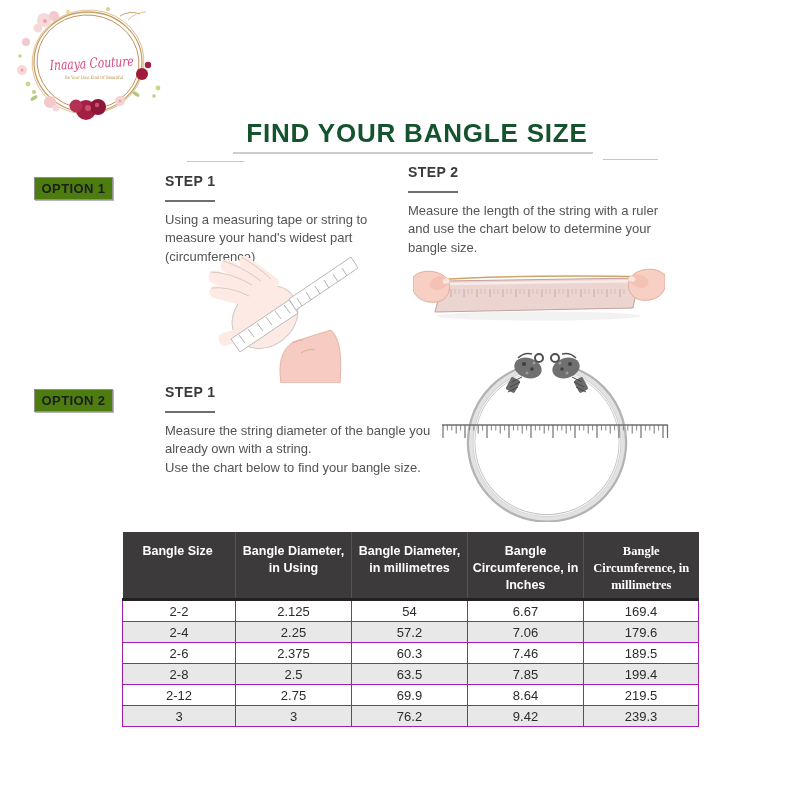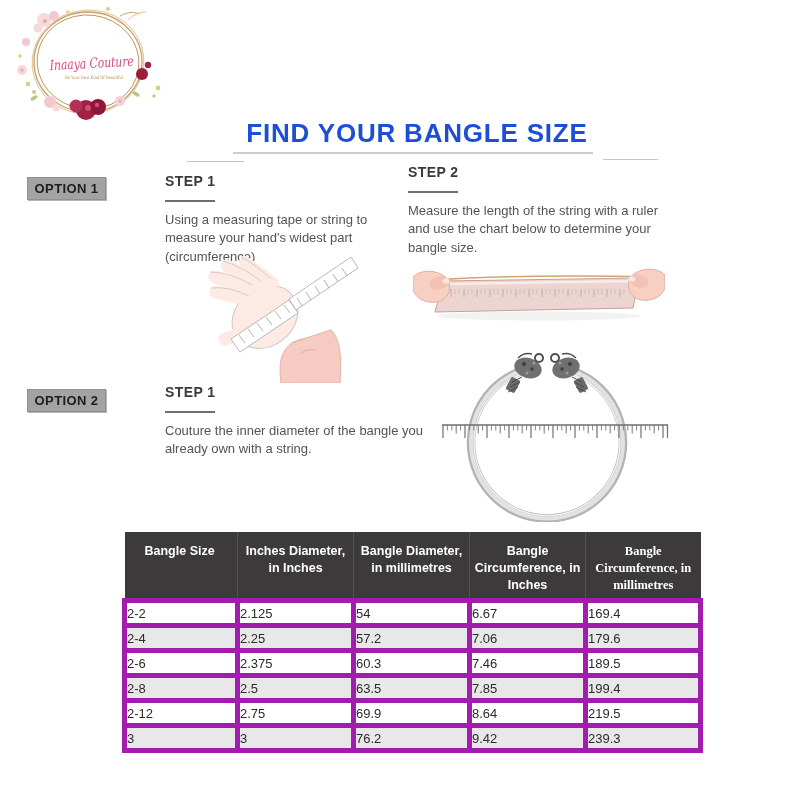--- a/index.html
+++ b/index.html
@@ -5,30 +5,30 @@
   html,body{margin:0;padding:0;background:#fff;}
   .page{
     position:relative;width:794px;height:794px;background:#ffffff;overflow:hidden;
     font-family:"Liberation Sans",sans-serif;color:#333;
   }
   
   .logo{position:absolute;left:8px;top:4px;width:160px;height:120px;}
   
   .page-title{
     position:absolute;left:60px;top:118px;width:714px;margin:0;text-align:center;
-    font-size:26px;font-weight:700;letter-spacing:.8px;color:#1d4ed8;
+    font-size:26px;font-weight:700;letter-spacing:.8px;color:#14532d;
   }
   .title-underline{position:absolute;left:233px;top:152px;width:360px;height:2px;background:#cdcdcd;}
   .deco-dash{position:absolute;height:1px;background:#c6c6c6;}
   .deco-dash.left{left:187px;top:161px;width:57px;}
   .deco-dash.right{left:603px;top:159px;width:55px;}
   
   .option-box{
-    position:absolute;left:27px;box-sizing:border-box;width:79px;height:23px;
-    border:1px solid #8f8f8f;box-shadow:1px 1px 0 #b5b5b5;background:#a3a3a3;
+    position:absolute;left:34px;box-sizing:border-box;width:79px;height:23px;
+    border:1px solid #8f8f8f;box-shadow:1px 1px 0 #b5b5b5;background:#4d7c0f;
     font-size:13px;font-weight:700;letter-spacing:.4px;color:#1d1d1d;
     display:flex;align-items:center;justify-content:center;
   }
   .option-box.o1{top:177px;}
   .option-box.o2{top:389px;}
   
   .step{position:absolute;}
   .step-heading{
     display:inline-block;margin:0;font-size:14px;font-weight:700;letter-spacing:.4px;
     color:#3a3a3a;border-bottom:2px solid #6f6f6f;padding-bottom:11px;
@@ -48,22 +48,22 @@
     table-layout:fixed;
   }
   table.chart thead th{
     background:#3c3a3b;color:#ffffff;font-weight:600;font-size:12.5px;line-height:1.35;
     vertical-align:top;padding:11px 4px 0 4px;height:55px;text-align:center;
     border-right:1px solid #545253;border-bottom:3px solid #232122;
   }
   table.chart thead th:first-child{text-align:left;padding-left:20px;}
   table.chart thead th:last-child{border-right:none;font-family:Liberation Serif, serif;}
   table.chart tbody td{
-    height:20px;text-align:left;font-size:13px;color:#2b2b2b;
-    border:5px solid #a21caf;padding:0;
+    height:20px;text-align:center;font-size:13px;color:#2b2b2b;
+    border:1px solid #a21caf;padding:0;
   }
   table.chart tbody tr:nth-child(even){background:#e8e8e8;}
   table.chart tbody tr:nth-child(odd){background:#ffffff;}
 </style>
 </head>
 <body>
 
 <div class="page">
 
   <svg class="logo" viewBox="0 0 160 120" xmlns="http://www.w3.org/2000/svg">
@@ -144,21 +144,22 @@
     <path d="M46 92 l6 8 M55 86 l6 8 M64 80 l6 8 M73 74 l6 8 M82 68 l6 8 M91 62 l6 8" stroke="#a9a9a9" stroke-width="0.9"></path>
 
     <path d="M96 56 L158 14 L165 25 L103 67 Z" fill="#ffffff" stroke="#b8b8b8" stroke-width="1"></path>
     <path d="M104 55 l5 8 M113 49 l5 8 M122 43 l5 8 M131 37 l5 8 M140 31 l5 8 M149 25 l5 8" stroke="#a9a9a9" stroke-width="0.9"></path>
   </svg>
 
   <div class="option-box o2">OPTION 2</div>
 
   <div class="step s1b">
     <h2 class="step-heading">STEP 1</h2>
-    <p class="step-text" style="margin-bottom:0">Couture the inner diameter of the bangle you already own with a string.</p>
+    <p class="step-text" style="margin-bottom:0">Measure the string diameter of the bangle you already own with a string.</p>
+    <p class="step-text" style="margin-top:0">Use the chart below to find your bangle size.</p>
   </div>
 
   <svg class="illus ruler" width="252" height="76" viewBox="0 0 252 76" xmlns="http://www.w3.org/2000/svg">
     <defs>
       <pattern id="rmarks" x="36" y="40" width="13" height="24" patternUnits="userSpaceOnUse">
         <line x1="2" y1="2" x2="2" y2="10" stroke="#c2aaa6" stroke-width="1"></line>
         <line x1="6" y1="2" x2="6" y2="7" stroke="#cdb7b3" stroke-width="0.8"></line>
         <line x1="10" y1="2" x2="10" y2="7" stroke="#cdb7b3" stroke-width="0.8"></line>
       </pattern>
     </defs>
@@ -232,21 +233,21 @@
     <colgroup>
       <col style="width:113px">
         <col style="width:116px">
         <col style="width:116px">
       <col style="width:116px">
         <col style="width:115px">
     </colgroup>
     <thead>
       <tr>
         <th>Bangle Size</th>
-        <th>Inches Diameter, in Inches</th>
+        <th>Bangle Diameter, in Using</th>
         <th>Bangle Diameter, in millimetres</th>
         <th>Bangle Circumference, in Inches</th>
         <th>Bangle Circumference, in millimetres</th>
       </tr>
     </thead>
     <tbody>
         <tr>
           <td>2-2</td>
           <td>2.125</td>
           <td>54</td>

